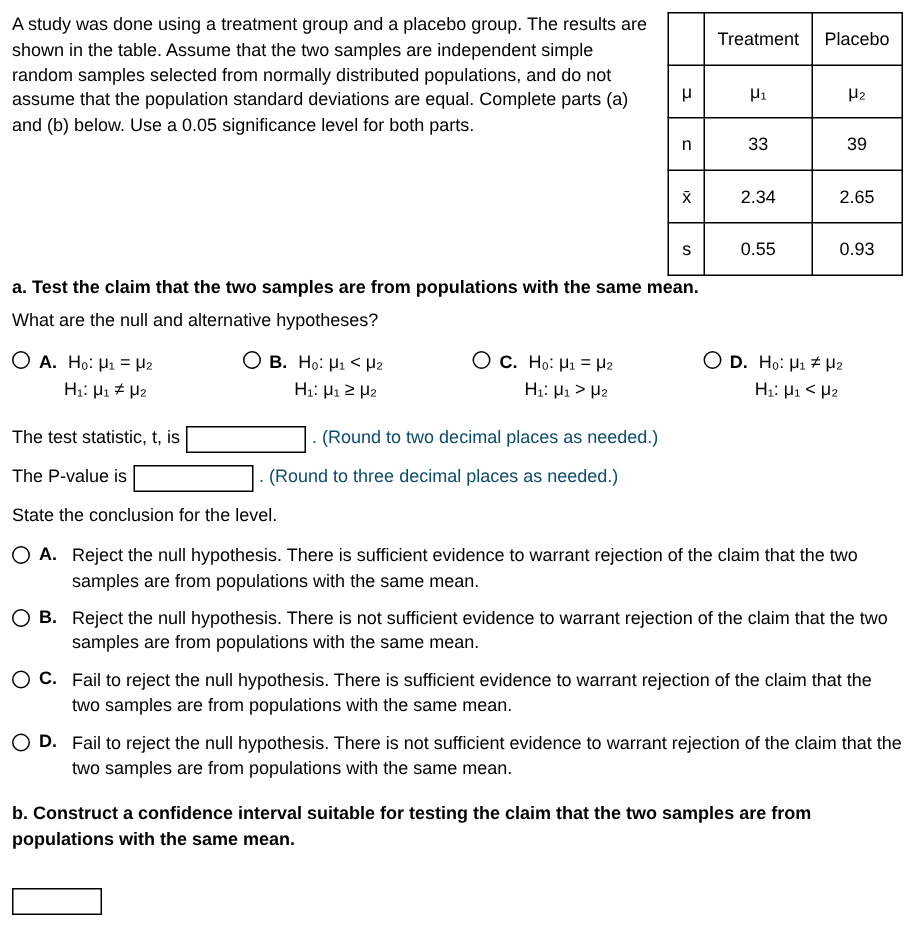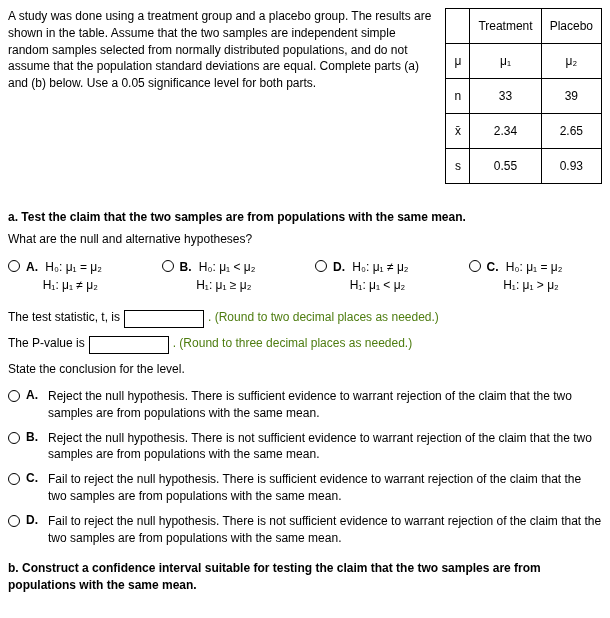--- a/index.html
+++ b/index.html
@@ -7,21 +7,21 @@
       font-family: Arial, sans-serif;
       font-size: 12px;
       color: #000;
       padding: 8px;
       width: 610px;
       background: #fff;
     }
     .top-section {
       display: flex;
       gap: 8px;
-      margin-bottom: 26px;
+      margin-bottom: 0;
     }
     .problem-text {
       flex: 1;
       line-height: 1.4;
     }
     .data-table {
       border-collapse: collapse;
     }
     .data-table td, .data-table th {
       border: 1px solid #000;
@@ -69,21 +69,21 @@
       gap: 4px;
       flex-wrap: wrap;
     }
     .text-input {
       border: 1px solid #000;
       height: 18px;
       background: #fff;
     }
     .w80 { width: 80px; }
     .w60 { width: 60px; }
-    .round-hint { color: #4d7c0f; }
+    .round-hint { color: #0c4a6e; }
     .conclusion-list {
       margin-bottom: 14px;
     }
     .conclusion-option {
       display: flex;
       align-items: flex-start;
       gap: 6px;
       margin-bottom: 8px;
     }
     .conclusion-text {
@@ -156,34 +156,34 @@
       <span class="opt-label">B.</span>
       <span class="math-lines">
         <span>H₀: μ₁ &lt; μ₂</span><br>
         &nbsp;&nbsp;&nbsp;&nbsp;&nbsp;<span>H₁: μ₁ ≥ μ₂</span>
       </span>
     </div>
   </div>
   <div class="mc-option">
     <div class="radio"></div>
     <div>
+      <span class="opt-label">C.</span>
+      <span class="math-lines">
+        <span>H₀: μ₁ = μ₂</span><br>
+        &nbsp;&nbsp;&nbsp;&nbsp;&nbsp;<span>H₁: μ₁ &gt; μ₂</span>
+      </span>
+    </div>
+  </div>
+  <div class="mc-option">
+    <div class="radio"></div>
+    <div>
       <span class="opt-label">D.</span>
       <span class="math-lines">
         <span>H₀: μ₁ ≠ μ₂</span><br>
         &nbsp;&nbsp;&nbsp;&nbsp;&nbsp;<span>H₁: μ₁ &lt; μ₂</span>
-      </span>
-    </div>
-  </div>
-  <div class="mc-option">
-    <div class="radio"></div>
-    <div>
-      <span class="opt-label">C.</span>
-      <span class="math-lines">
-        <span>H₀: μ₁ = μ₂</span><br>
-        &nbsp;&nbsp;&nbsp;&nbsp;&nbsp;<span>H₁: μ₁ &gt; μ₂</span>
       </span>
     </div>
   </div>
 </div>
 
 <div class="input-line">
   <span>The test statistic, t, is</span>
   <input type="text" class="text-input w80" style="">
   <span class="round-hint">. (Round to two decimal places as needed.)</span>
 </div>

